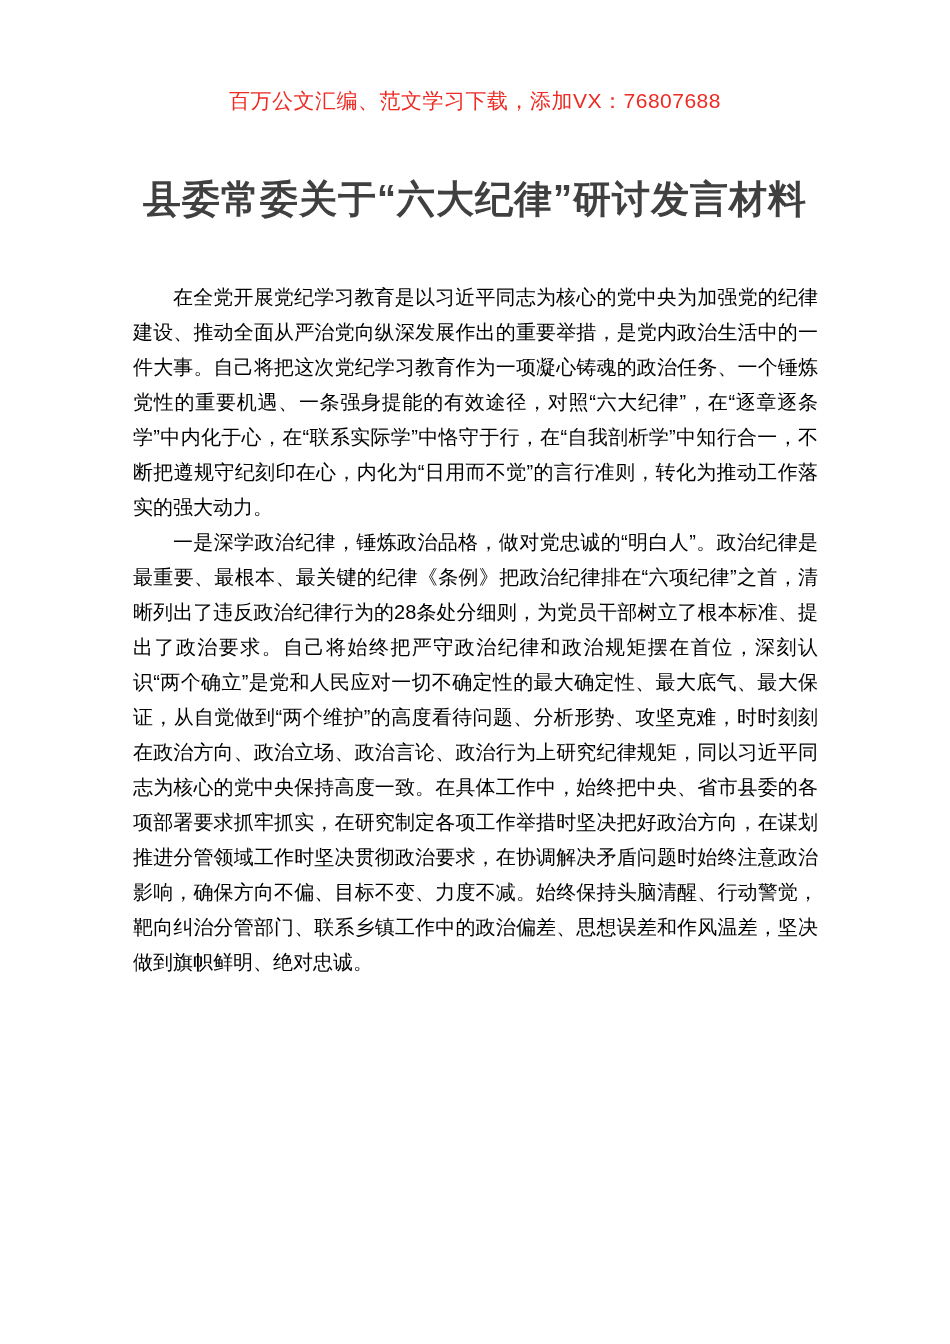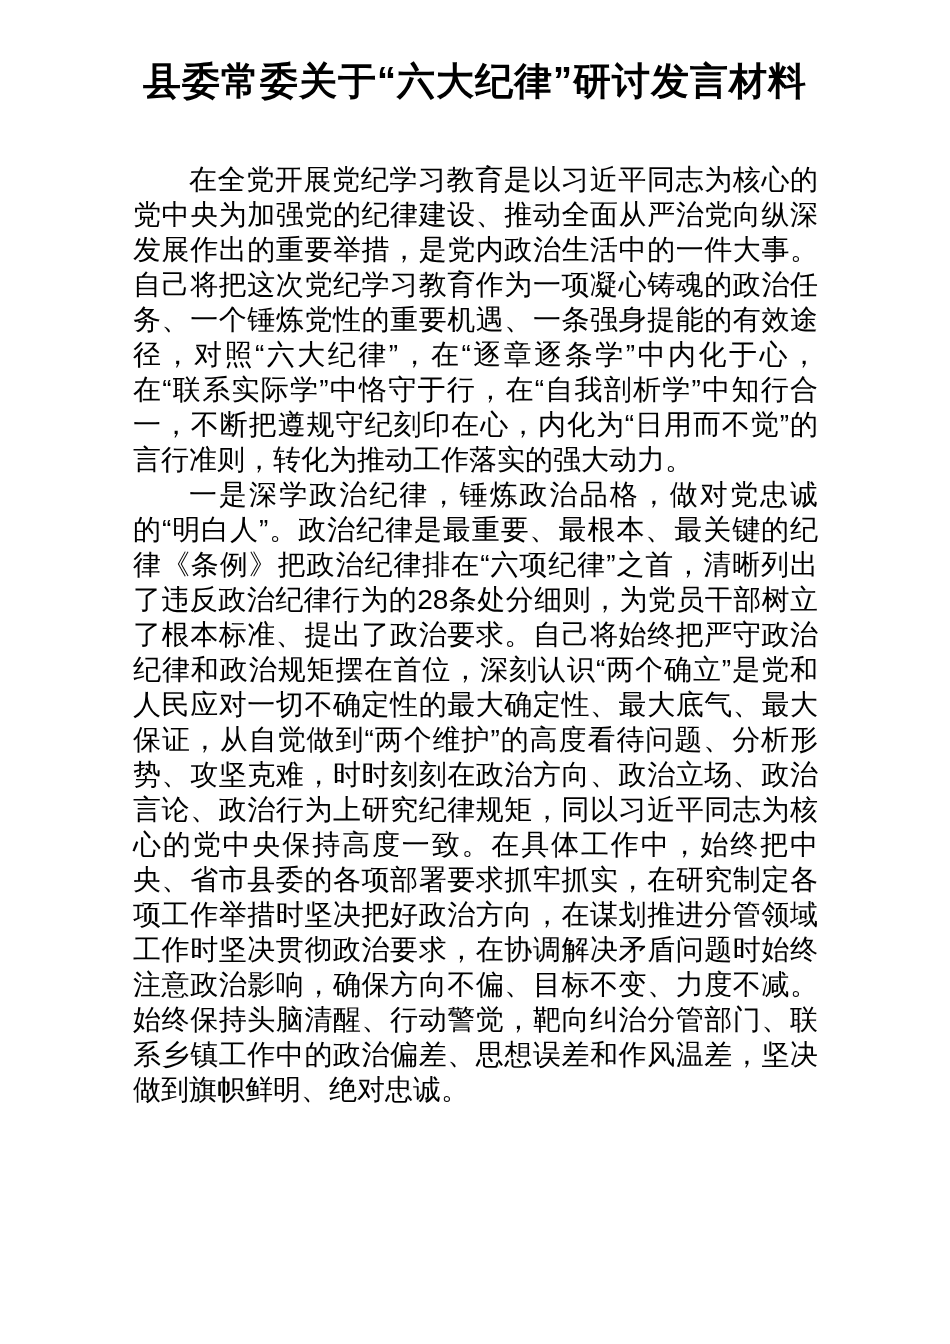--- a/index.html
+++ b/index.html
@@ -28,42 +28,43 @@
     text-align: center;
     font-weight: normal;
     letter-spacing: 0.5px;
   }
   .title {
     margin: 54px 0 0 0;
     font-size: 38px;
     line-height: 54px;
     font-weight: bold;
     text-align: center;
-    color: #000000;
+    color: #404040;
     letter-spacing: 1px;
   }
   .body-text {
     margin: 54px 132px 0 133px;
     width: 685px;
-    font-size: 28px;
+    font-size: 20px;
     line-height: 35px;
     text-align: justify;
     color: #000000;
   }
   .body-text p {
     margin: 0;
     padding: 0;
     text-indent: 2em;
   }
 </style>
 </head>
 <body>
 
 <div class="page" style="background: rgb(255, 255, 255);">
 
+  <div class="notice" style="color: rgb(238, 43, 35);">百万公文汇编、范文学习下载，添加VX：76807688</div>
 
   <h1 class="title">县委常委关于“六大纪律”研讨发言材料</h1>
 
   <div class="body-text">
     <p>在全党开展党纪学习教育是以习近平同志为核心的党中央为加强党的纪律建设、推动全面从严治党向纵深发展作出的重要举措，是党内政治生活中的一件大事。自己将把这次党纪学习教育作为一项凝心铸魂的政治任务、一个锤炼党性的重要机遇、一条强身提能的有效途径，对照“六大纪律”，在“逐章逐条学”中内化于心，在“联系实际学”中恪守于行，在“自我剖析学”中知行合一，不断把遵规守纪刻印在心，内化为“日用而不觉”的言行准则，转化为推动工作落实的强大动力。</p>
     <p>一是深学政治纪律，锤炼政治品格，做对党忠诚的“明白人”。政治纪律是最重要、最根本、最关键的纪律《条例》把政治纪律排在“六项纪律”之首，清晰列出了违反政治纪律行为的28条处分细则，为党员干部树立了根本标准、提出了政治要求。自己将始终把严守政治纪律和政治规矩摆在首位，深刻认识“两个确立”是党和人民应对一切不确定性的最大确定性、最大底气、最大保证，从自觉做到“两个维护”的高度看待问题、分析形势、攻坚克难，时时刻刻在政治方向、政治立场、政治言论、政治行为上研究纪律规矩，同以习近平同志为核心的党中央保持高度一致。在具体工作中，始终把中央、省市县委的各项部署要求抓牢抓实，在研究制定各项工作举措时坚决把好政治方向，在谋划推进分管领域工作时坚决贯彻政治要求，在协调解决矛盾问题时始终注意政治影响，确保方向不偏、目标不变、力度不减。始终保持头脑清醒、行动警觉，靶向纠治分管部门、联系乡镇工作中的政治偏差、思想误差和作风温差，坚决做到旗帜鲜明、绝对忠诚。</p>
   </div>
 
 </div>
 

